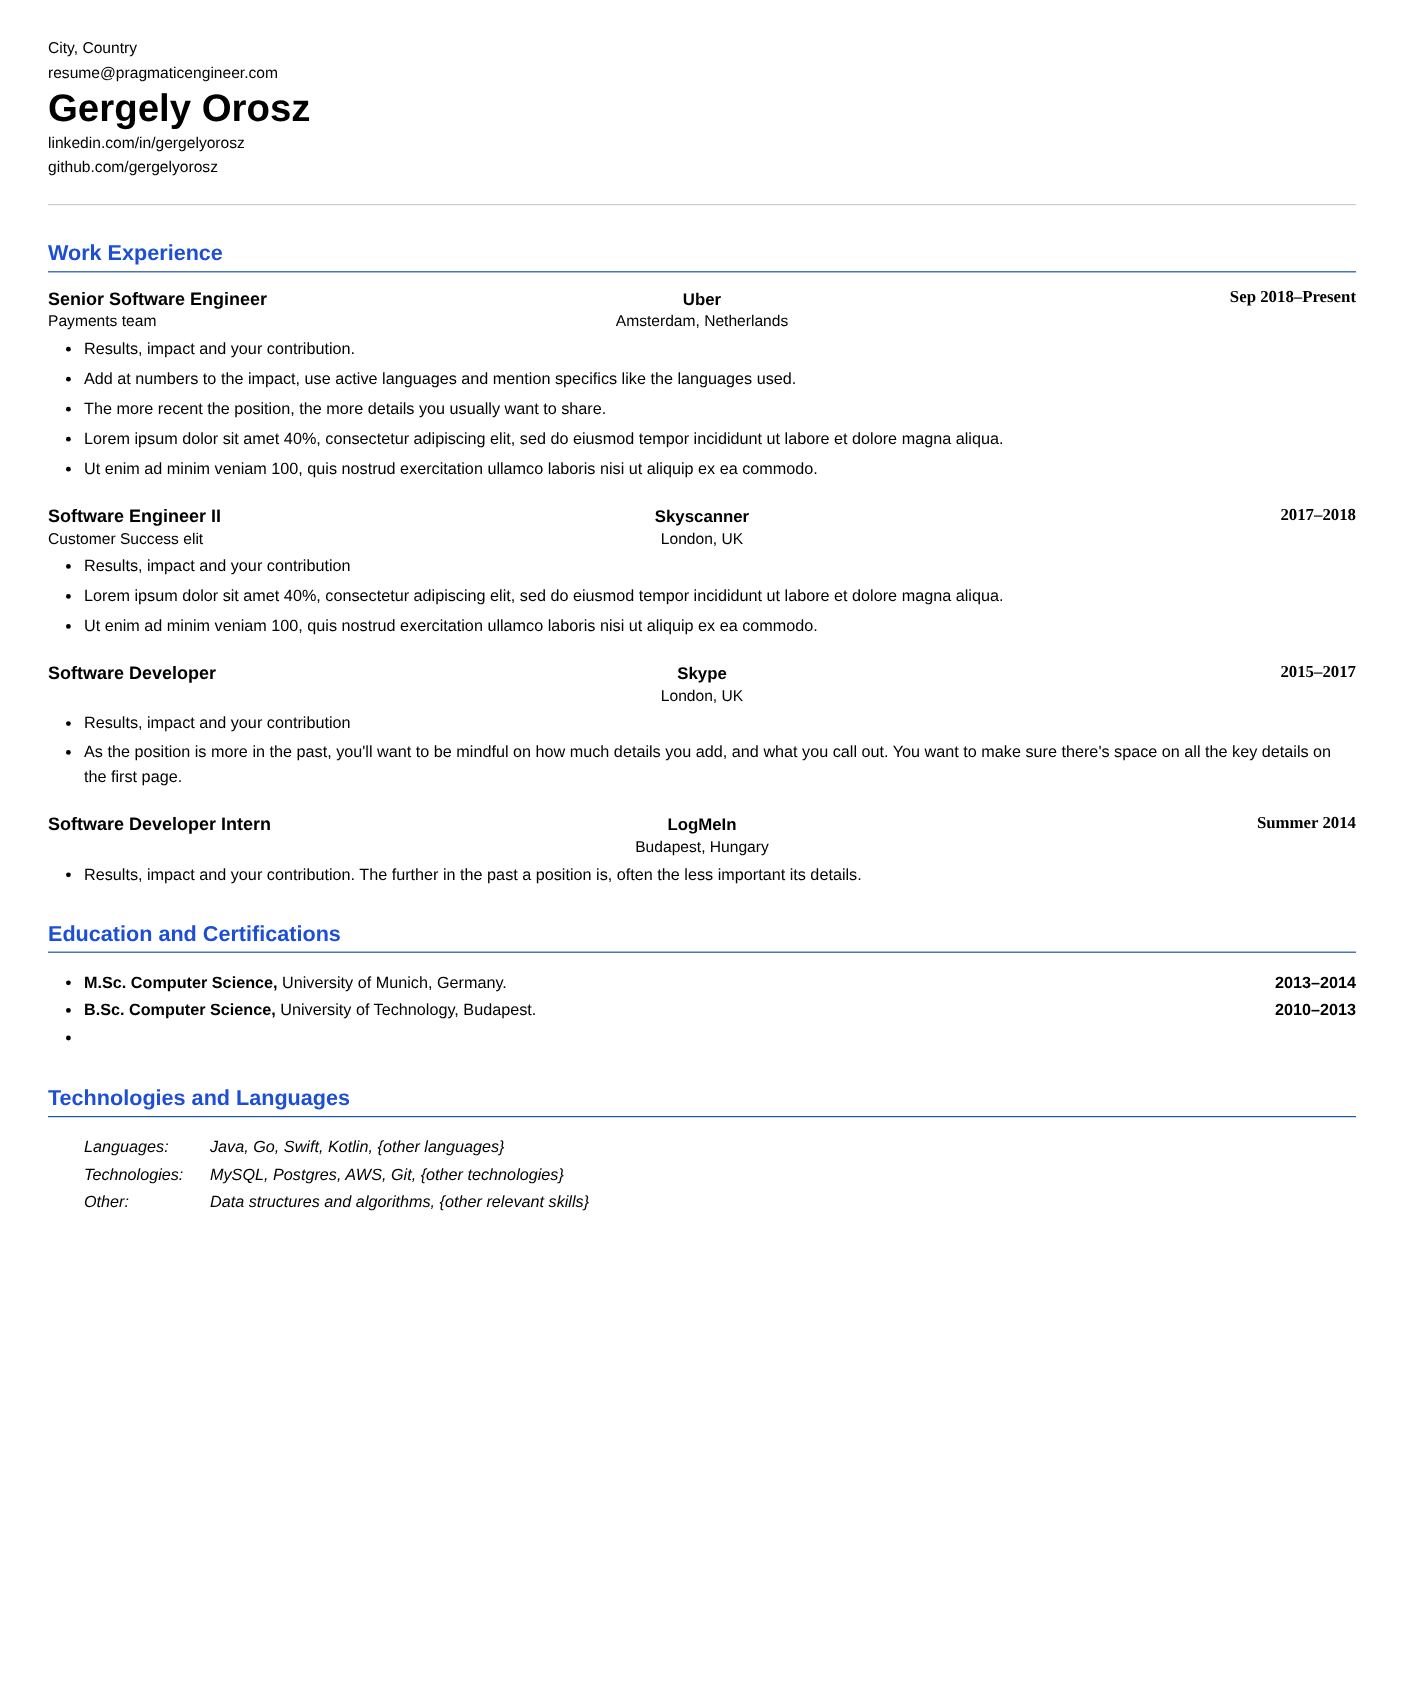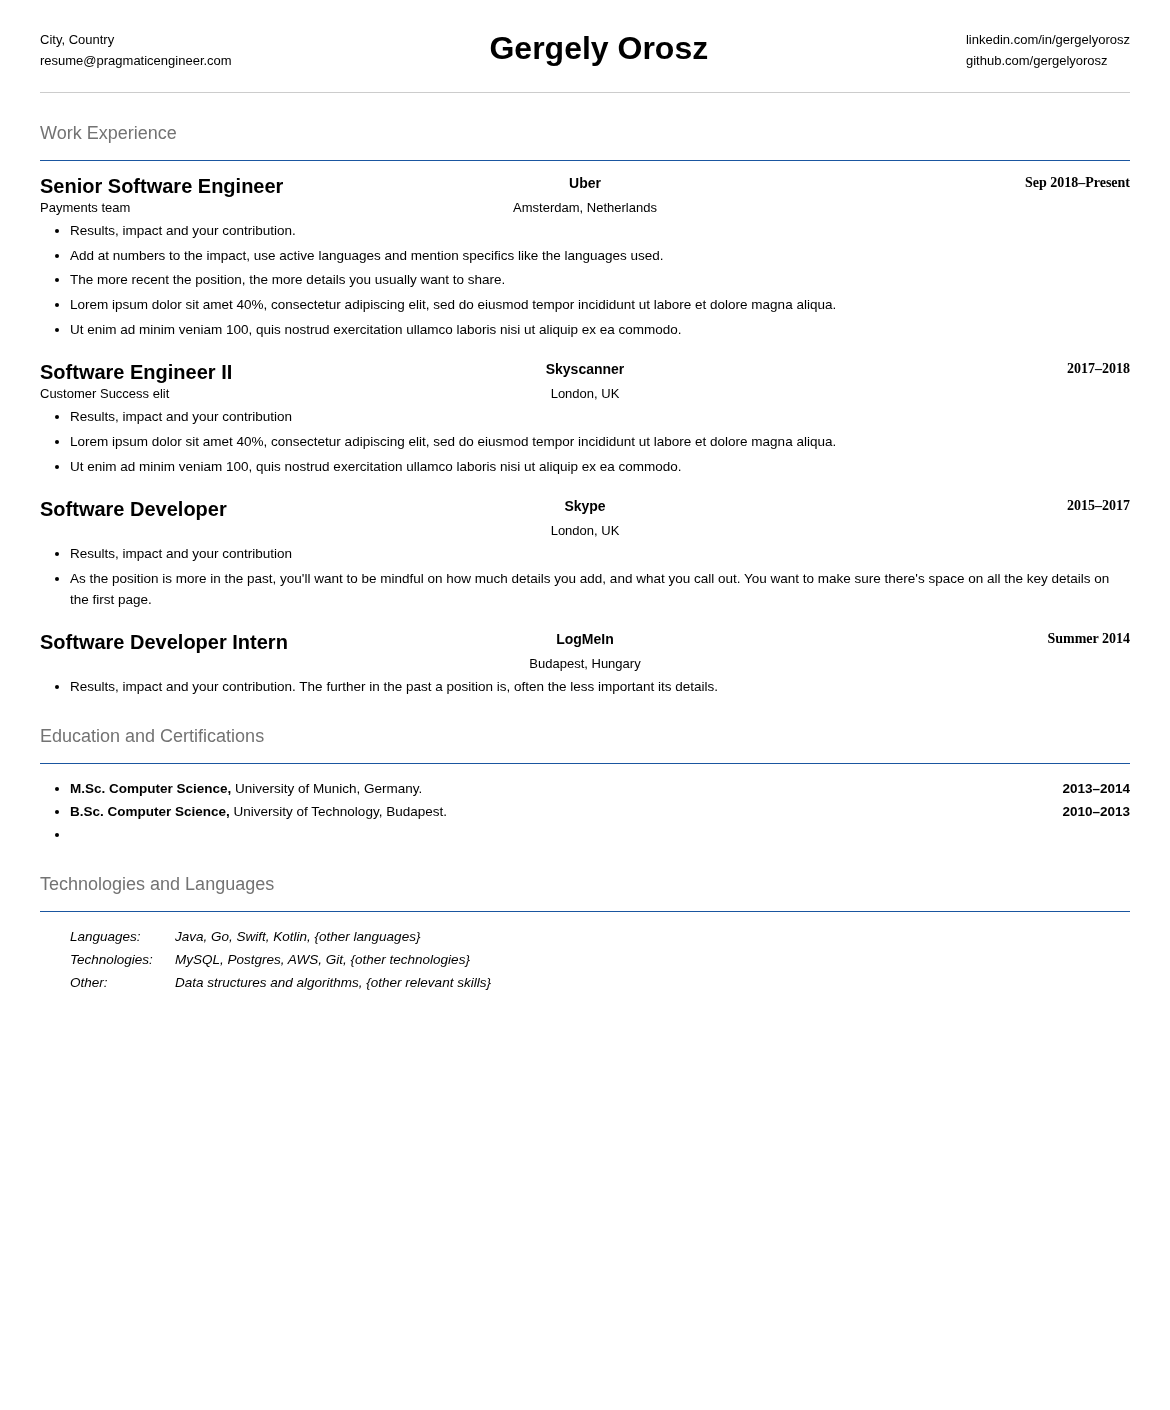--- a/index.html
+++ b/index.html
@@ -18,20 +18,21 @@
       padding: 30px 40px;
     }
 
     .header {
       display: flex;
       justify-content: space-between;
       align-items: flex-start;
       padding-bottom: 20px;
       border-bottom: 1px solid #ccc;
       margin-bottom: 30px;
+      flex-direction: column;
     }
 
     .header-left {
       font-size: 13px;
       color: #000;
       line-height: 1.6;
     }
 
     .header-center {
       text-align: center;
@@ -49,40 +50,40 @@
       font-size: 13px;
       line-height: 1.6;
     }
 
     .section {
       margin-bottom: 28px;
     }
 
     .section-title {
       font-size: 18px;
-      font-weight: normal;
-      color: #737373;
+      font-weight: bold;
+      color: #1d4ed8;
       border-bottom: 1.5px solid #1a56a0;
-      padding-bottom: 16px;
+      padding-bottom: 4px;
       margin-bottom: 14px;
     }
 
     .job-block {
       margin-bottom: 20px;
     }
 
     .job-header {
       display: flex;
       justify-content: space-between;
       align-items: flex-start;
       margin-bottom: 2px;
     }
 
     .job-title {
-      font-size: 20px;
+      font-size: 15px;
       font-weight: bold;
       width: 33%;
     }
 
     .job-company {
       font-size: 14px;
       font-weight: bold;
       text-align: center;
       width: 33%;
     }

